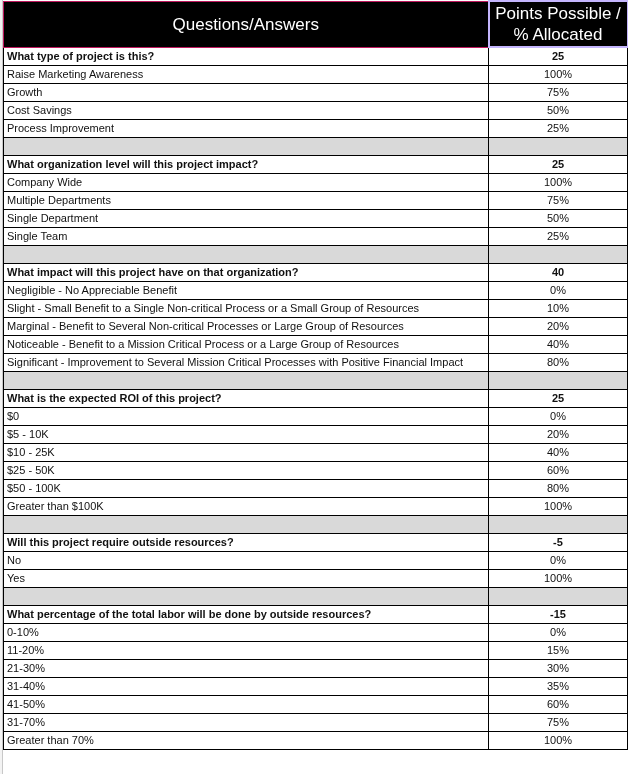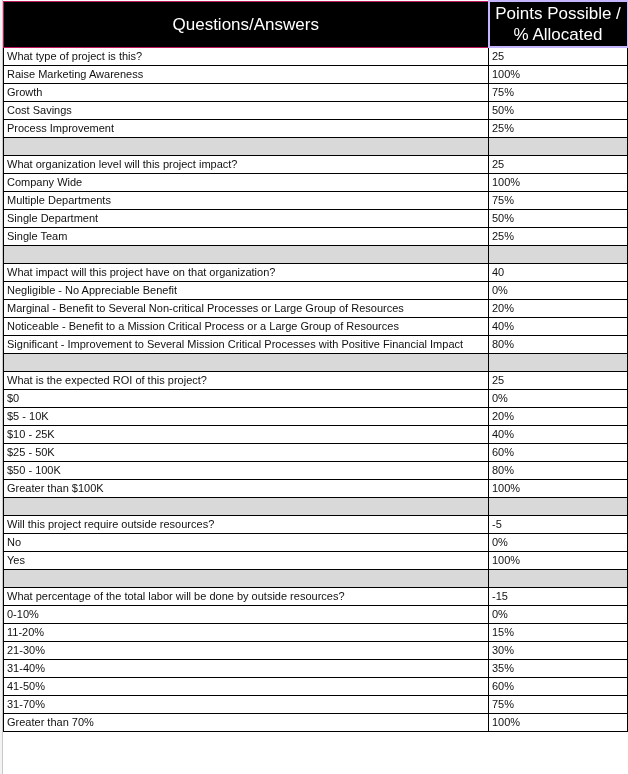--- a/index.html
+++ b/index.html
@@ -50,22 +50,22 @@
   td {
     height: 17px;
     padding: 0 3px;
     font-size: 11px;
     line-height: 17px;
     color: #111;
     border: 1px solid #000;
     white-space: nowrap;
     overflow: hidden;
   }
-  td.num { text-align: left; }
-  tr.q td { font-weight: normal; }
+  td.num { text-align: center; }
+  tr.q td { font-weight: bold; }
   tr.spacer td { background: #d9d9d9; }
 </style>
 </head>
 <body>
 
 <div class="gutter"></div>
 
 <table class="sheet">
   <colgroup>
       <col class="c1">
@@ -136,20 +136,24 @@
 
     <tr class="q">
       <td>What impact will this project have on that organization?</td>
       <td class="num">40</td>
     </tr>
     <tr>
         <td>Negligible - No Appreciable Benefit</td>
         <td class="num">0%</td>
       </tr>
     <tr>
+        <td>Slight - Small Benefit to a Single Non-critical Process or a Small Group of Resources</td>
+        <td class="num">10%</td>
+      </tr>
+    <tr>
         <td>Marginal - Benefit to Several Non-critical Processes or Large Group of Resources</td>
         <td class="num">20%</td>
       </tr>
     <tr>
         <td>Noticeable - Benefit to a Mission Critical Process or a Large Group of Resources</td>
         <td class="num">40%</td>
       </tr>
     <tr>
         <td>Significant - Improvement to Several Mission Critical Processes with Positive Financial Impact</td>
         <td class="num">80%</td>

